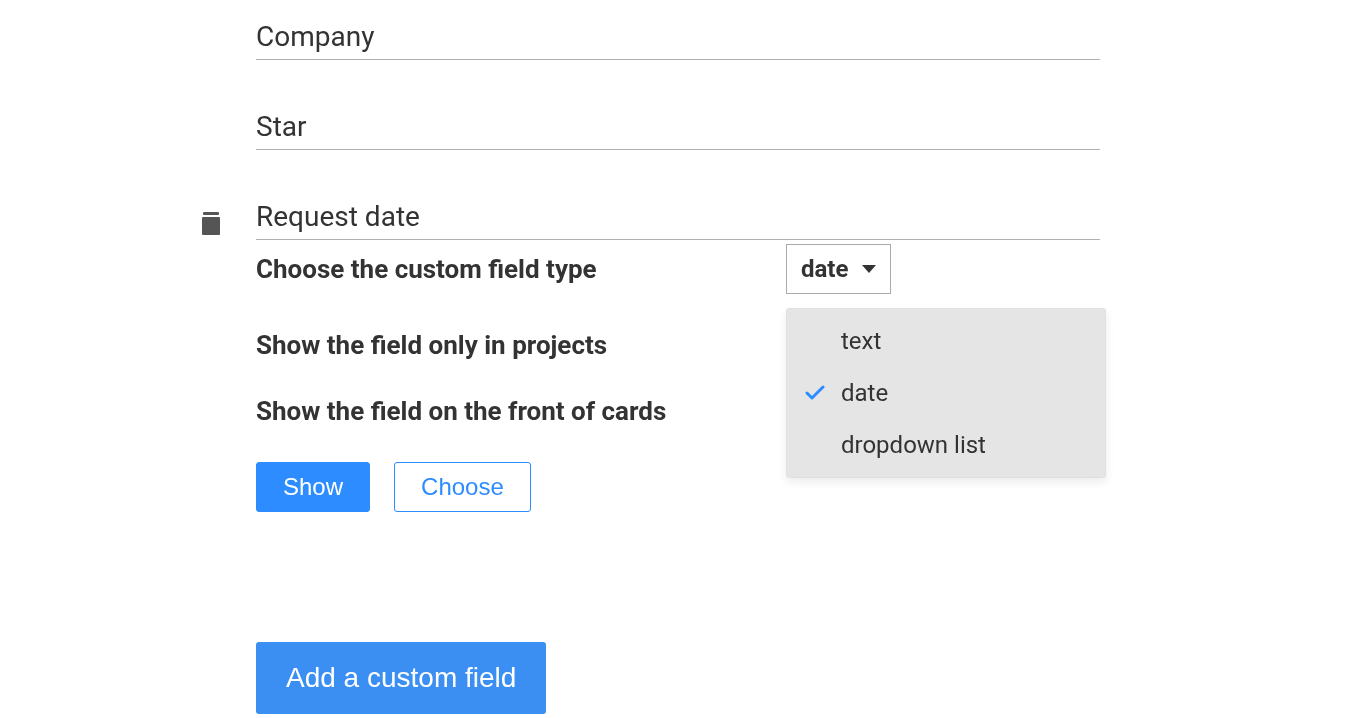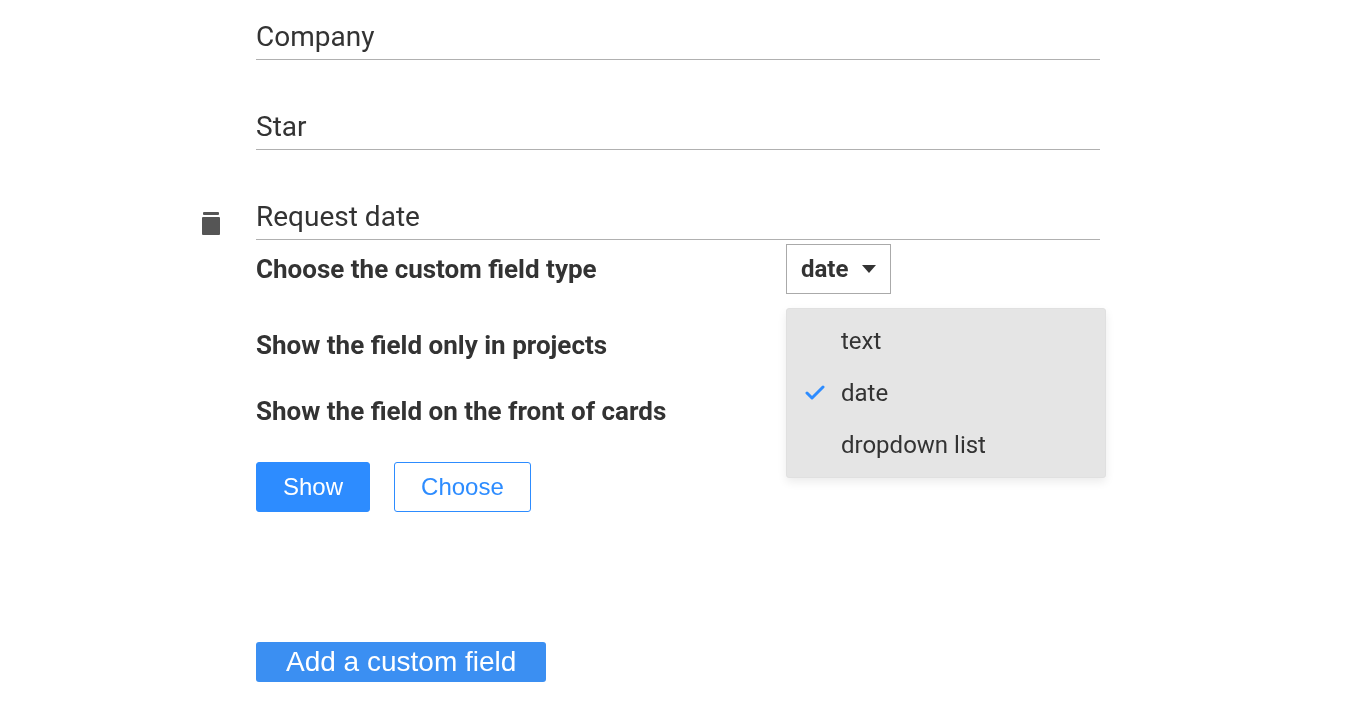--- a/index.html
+++ b/index.html
@@ -126,21 +126,21 @@
       border-color: #2d8cff;
     }
     .add-field-section {
       margin-left: 56px;
       margin-top: 130px;
     }
     .btn-add {
       background: #3b8ff2;
       color: #ffffff;
       font-size: 28px;
-      padding: 4px 30px;
+      padding: 20px 30px;
       border-radius: 3px;
       cursor: pointer;
       border: none;
     }
   </style>
 </head>
 <body>
 
 <div class="container">
 

